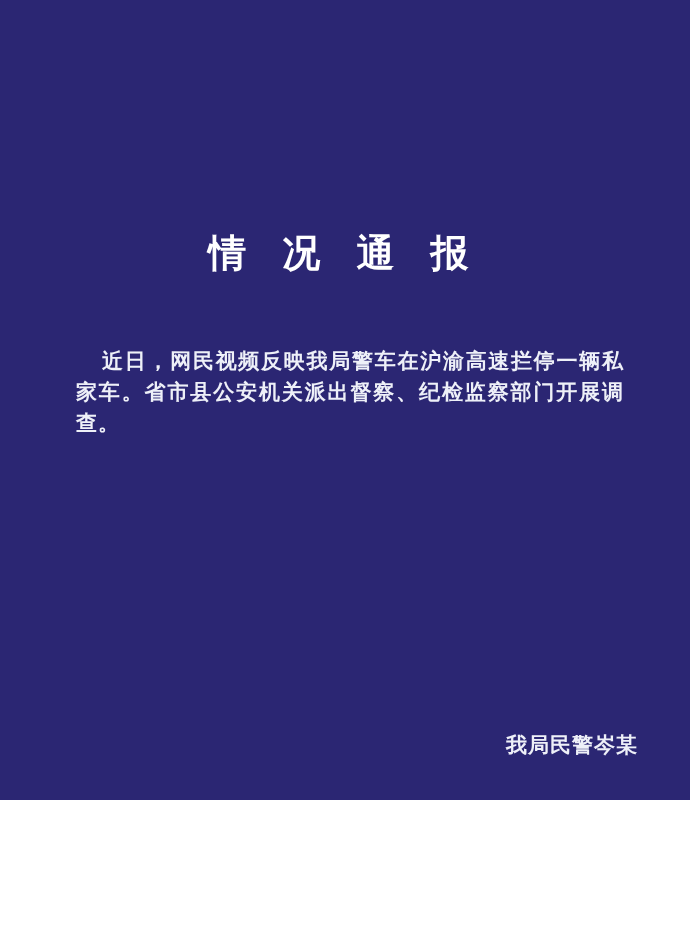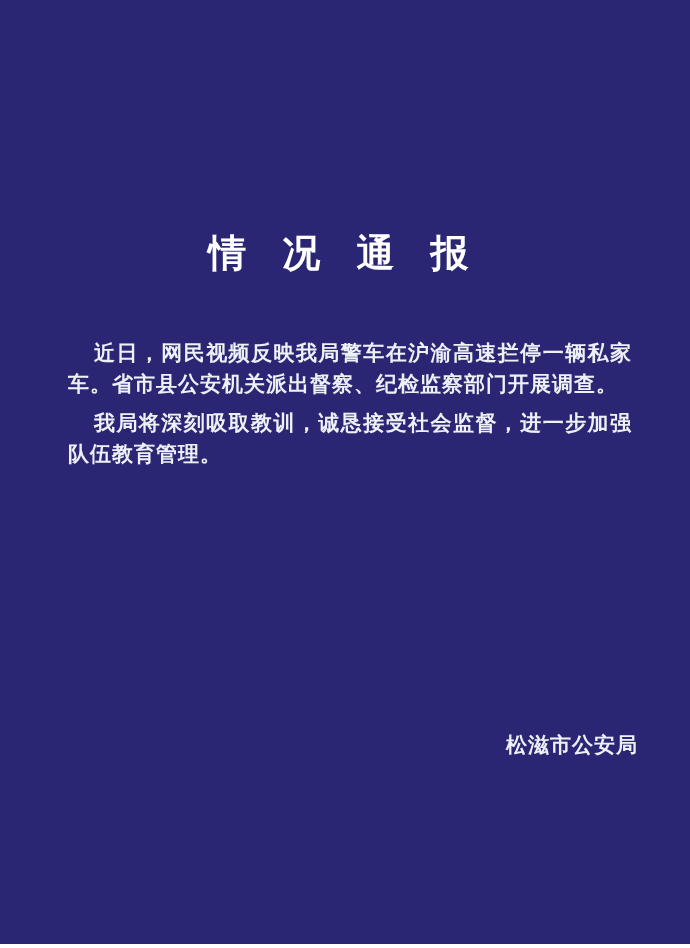--- a/index.html
+++ b/index.html
@@ -2,21 +2,21 @@
 <html><head>
 <meta charset="utf-8">
 <style>
   html, body {
     margin: 0;
     padding: 0;
   }
   .page {
     position: relative;
     width: 690px;
-    height: 944px;
+    height: 800px;
     background: #2b2673;
     overflow: hidden;
     font-family: "Liberation Sans", sans-serif;
   }
   .notice-title {
     position: absolute;
     top: 228px;
     left: 0;
     width: 100%;
     margin: 0;
@@ -34,21 +34,21 @@
     left: 60px;
     right: 50px;
     color: #eef0f8;
     font-size: 21px;
     line-height: 31px;
     letter-spacing: 1px;
     font-weight: 600;
     text-align: justify;
   }
   .notice-body p {
-    margin: 8px;
+    margin: 16px;
     text-indent: 26px;
   }
   .notice-signature {
     position: absolute;
     top: 729px;
     left: 60px;
     right: 52px;
     text-align: right;
     color: #eef0f8;
     font-size: 21px;
@@ -62,20 +62,19 @@
 </style>
 </head>
 <body>
 
 <div class="page">
 
   <h1 class="notice-title">情 况 通 报</h1>
 
   <div class="notice-body">
     <p>近日，网民视频反映我局警车在沪渝高速拦停一辆私家车。省市县公安机关派出督察、纪检监察部门开展调查。</p>
-    <p>我局将深刻吸取教训，诚恳接受社会监督，进一步加强队伍教育管理。</p>
   </div>
 
   <div class="notice-signature">
-    <div>松滋市公安局</div>
+    <div>我局民警岑某</div>
   </div>
 
 </div>
 
 </body></html>

